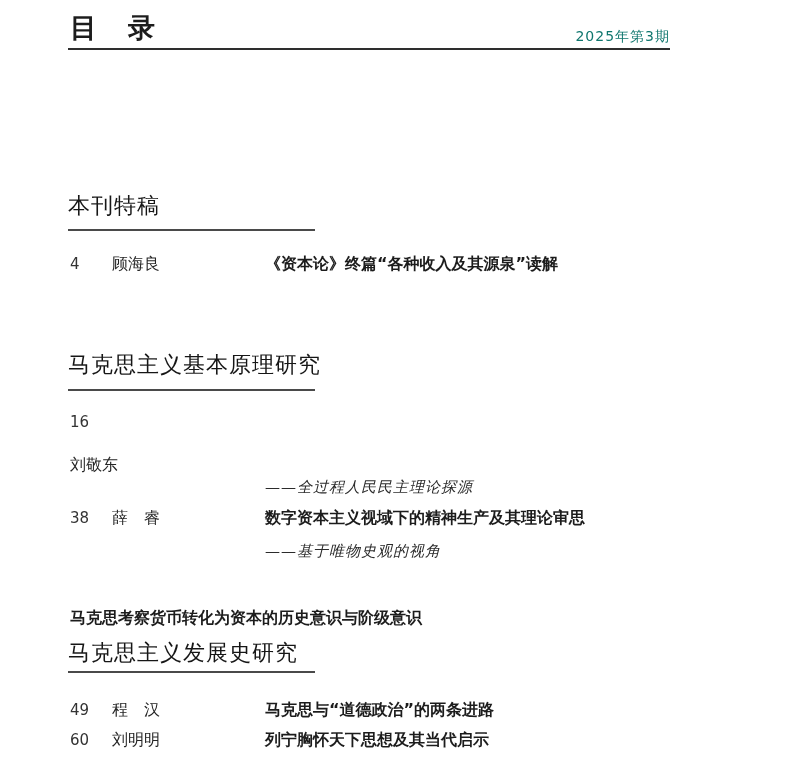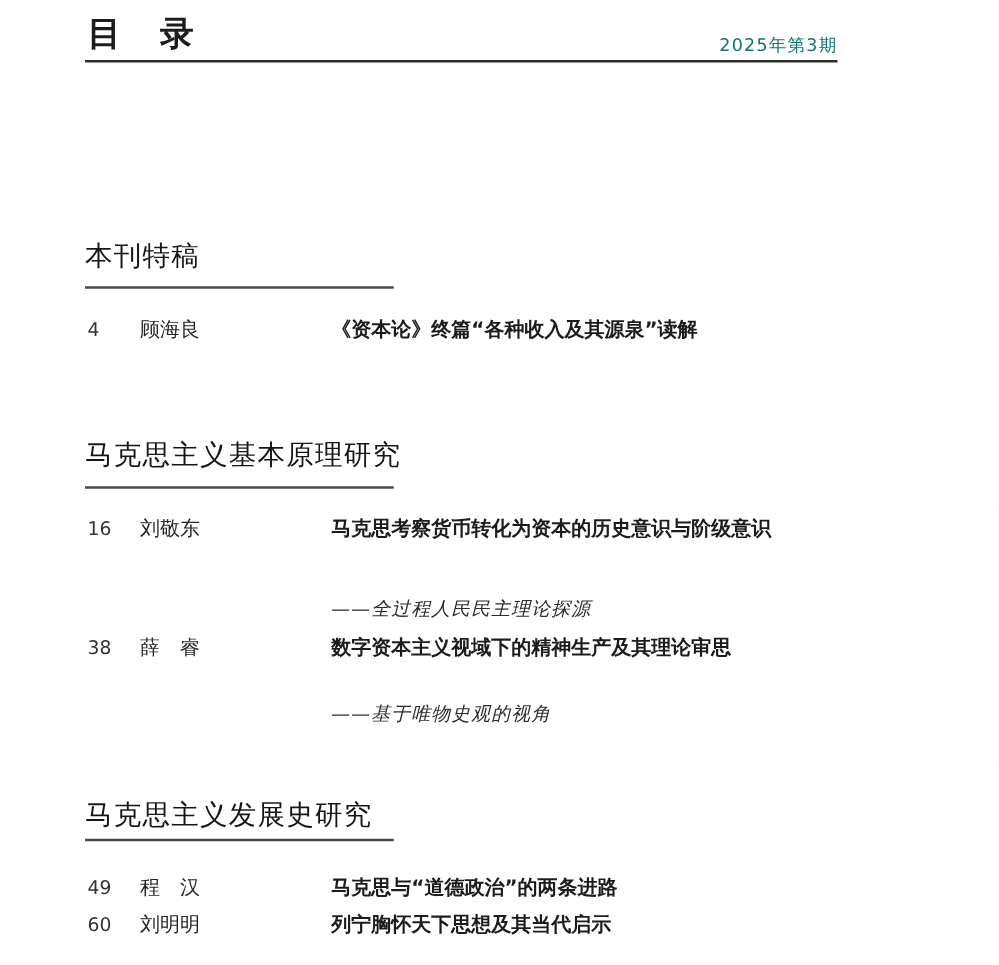--- a/index.html
+++ b/index.html
@@ -108,25 +108,25 @@
     left: 265px;
     font-family: "DejaVu Serif", serif;
     font-style: italic;
     font-size: 15px;
     color: #2b2b2b;
     letter-spacing: 1px;
     white-space: nowrap;
   }
 
   .r-s1e1  { top: 255px; }
-  .r-s2e1  { top: 414px; }
+  .r-s2e1  { top: 414px; flex-direction: column; }
   .r-s2e2  { top: 451px; }
   .r-s2e2s { top: 478px; }
   .r-s2e3  { top: 509px; }
-  .r-s2e3s { top: 562px; }
+  .r-s2e3s { top: 542px; }
   .r-s3e1  { top: 701px; align-items: center; }
   .r-s3e2  { top: 731px; }
 </style>
 </head>
 <body>
 
 <div class="page">
 
   <h1 class="toc-title">目　录</h1>
   <div class="issue-label">2025年第3期</div>

